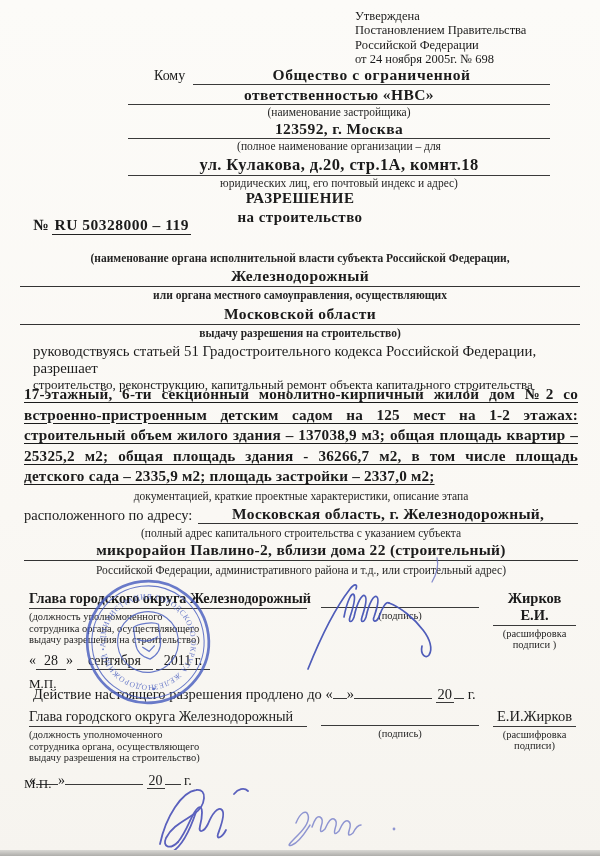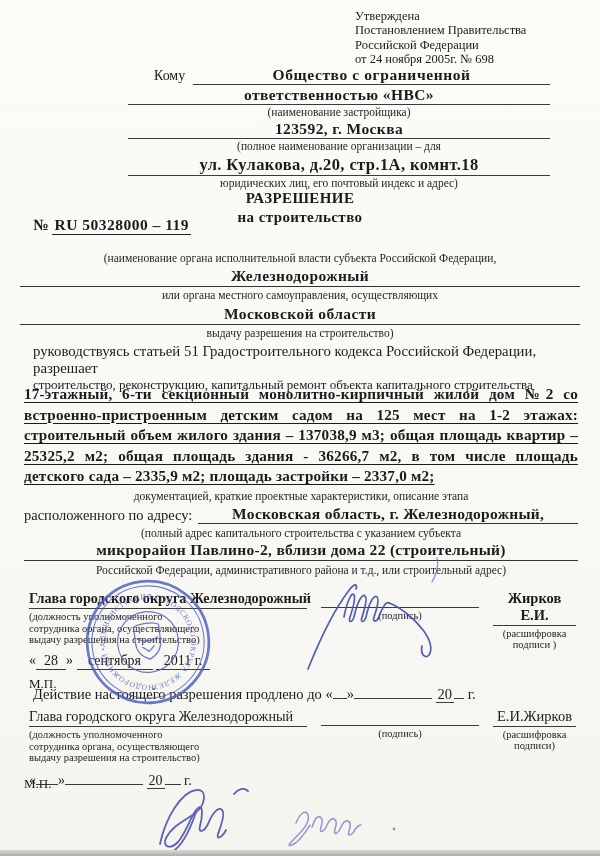--- a/index.html
+++ b/index.html
@@ -29,21 +29,21 @@
   .rec-street{font-size:16.5px;}
 
   
   .doc-title{left:0;right:0;top:189px;text-align:center;font-size:15px;font-weight:700;line-height:1.25;letter-spacing:.4px;}
   .doc-number{left:33px;top:216px;font-size:15.5px;font-weight:700;}
   .doc-number .val{border-bottom:1.4px solid #222;padding:0 2px 1px 2px;letter-spacing:.5px;}
 
   
   .authority{left:20px;right:20px;top:250px;}
   .auth-name{font-size:15.5px;font-weight:700;text-align:center;border-bottom:1.4px solid #333;padding-bottom:1px;letter-spacing:.4px;}
-  .auth-cap{text-align:center;margin:1px 0 2px 0;}
+  .auth-cap{text-align:center;margin:1px 0 2px 0;font-weight:bold;}
   .auth-basis{font-size:14.8px;margin:3px 6px 0 13px;}
   .auth-scope{font-size:13px;margin:0 6px 0 13px;border-bottom:1px solid #3a3a3a;padding-bottom:9px;}
 
   
   .descblock{left:24px;right:22px;top:384px;}
   .desc-line{font-size:15.2px;font-weight:700;line-height:20.5px;text-align:justify;text-align-last:justify;
     text-decoration:underline;text-decoration-thickness:1.2px;text-underline-offset:3px;letter-spacing:.2px;}
   .desc-line.last{text-align-last:left;}
   .desc-cap{text-align:center;margin-top:2px;}
   .land{font-size:15.2px;font-weight:700;text-align:center;border-bottom:1.3px solid #333;padding-bottom:1px;margin-top:1px;}

